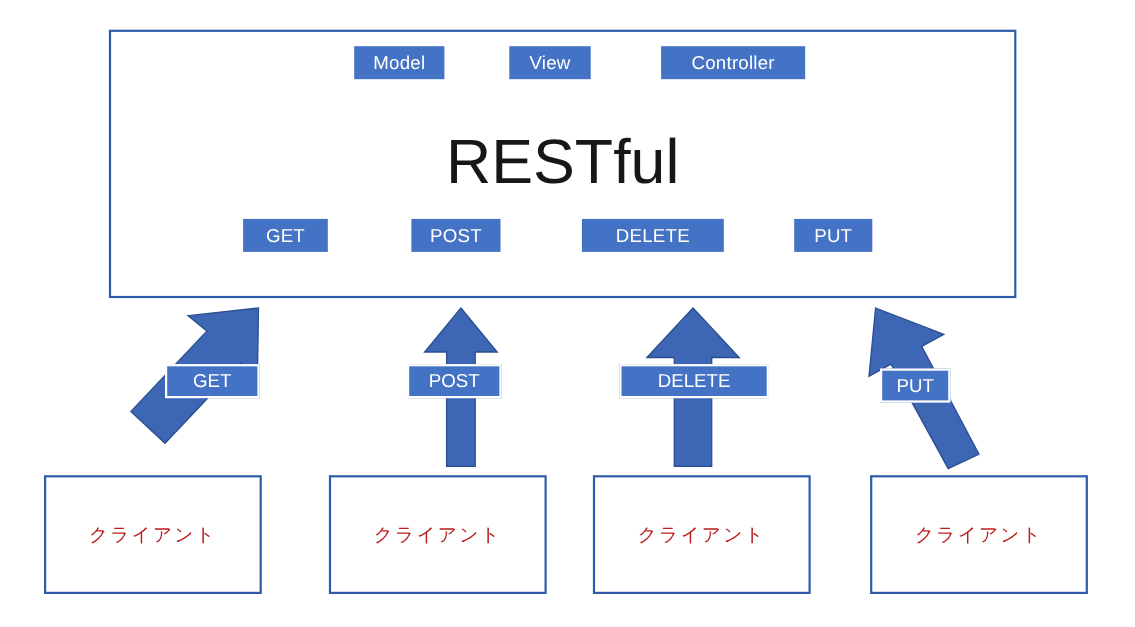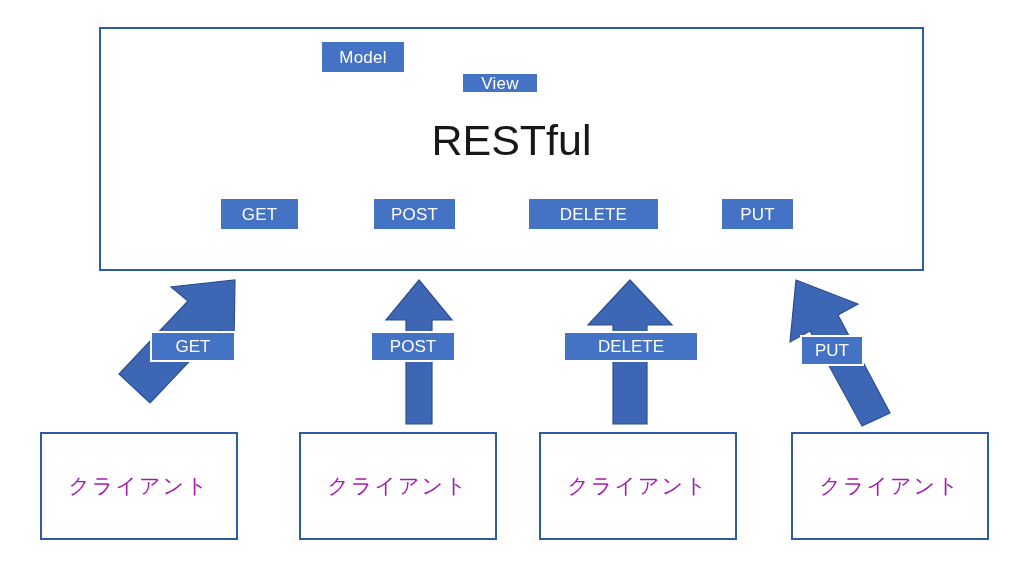--- a/index.html
+++ b/index.html
@@ -41,38 +41,38 @@
     font-family: "Liberation Sans", sans-serif;
     font-size: 17px;
     line-height: 1;
     letter-spacing: 0.2px;
     white-space: nowrap;
     box-sizing: border-box;
   }
 
   
   .tag-model      { left: 322px; top: 42px; width: 82px;  height: 30px; }
-  .tag-view       { left: 463px; top: 42px; width: 74px;  height: 18px; margin-top: 32px; }
+  .tag-view       { left: 463px; top: 42px; width: 74px;  height: 30px; }
   .tag-controller { left: 601px; top: 42px; width: 131px; height: 30px; }
 
   
   .tag-get-top    { left: 221px; top: 199px; width: 77px;  height: 30px; }
   .tag-post-top   { left: 374px; top: 199px; width: 81px;  height: 30px; }
   .tag-delete-top { left: 529px; top: 199px; width: 129px; height: 30px; }
   .tag-put-top    { left: 722px; top: 199px; width: 71px;  height: 30px; }
 
   
   .restful-title {
     position: absolute;
     left: 99px;
     top: 119px;
     width: 825px;
     text-align: center;
     font-family: "Liberation Sans", sans-serif;
-    font-size: 43px;
+    font-size: 57px;
     color: #171717;
     line-height: 1;
     white-space: nowrap;
   }
 
   
   .arrow {
     position: absolute;
   }
   .arrow svg { display: block; overflow: visible; }
@@ -110,39 +110,40 @@
     height: 108px;
     border: 2px solid #2E5AA8;
     background: #ffffff;
     box-sizing: border-box;
     display: flex;
     align-items: center;
     justify-content: center;
   }
   .client-box .client-label {
     font-family: Liberation Mono, monospace;
-    font-size: 21px;
-    color: #a21caf;
+    font-size: 17px;
+    color: #b91c1c;
     letter-spacing: 2px;
     white-space: nowrap;
   }
   .client-1 { left: 40px; }
   .client-2 { left: 299px; }
   .client-3 { left: 539px; }
   .client-4 { left: 791px; }
 </style>
 </head>
 <body>
 
 <div id="canvas">
 
   <div class="restful-box"></div>
 
   <div class="blue-tag tag-model">Model</div>
   <div class="blue-tag tag-view">View</div>
+  <div class="blue-tag tag-controller">Controller</div>
 
   <div class="restful-title">RESTful</div>
 
   <div class="blue-tag tag-get-top">GET</div>
   <div class="blue-tag tag-post-top">POST</div>
   <div class="blue-tag tag-delete-top">DELETE</div>
   <div class="blue-tag tag-put-top">PUT</div>
 
   <div class="arrow arrow-get">
     <svg width="140" height="140" viewBox="0 0 140 140" xmlns="http://www.w3.org/2000/svg">

